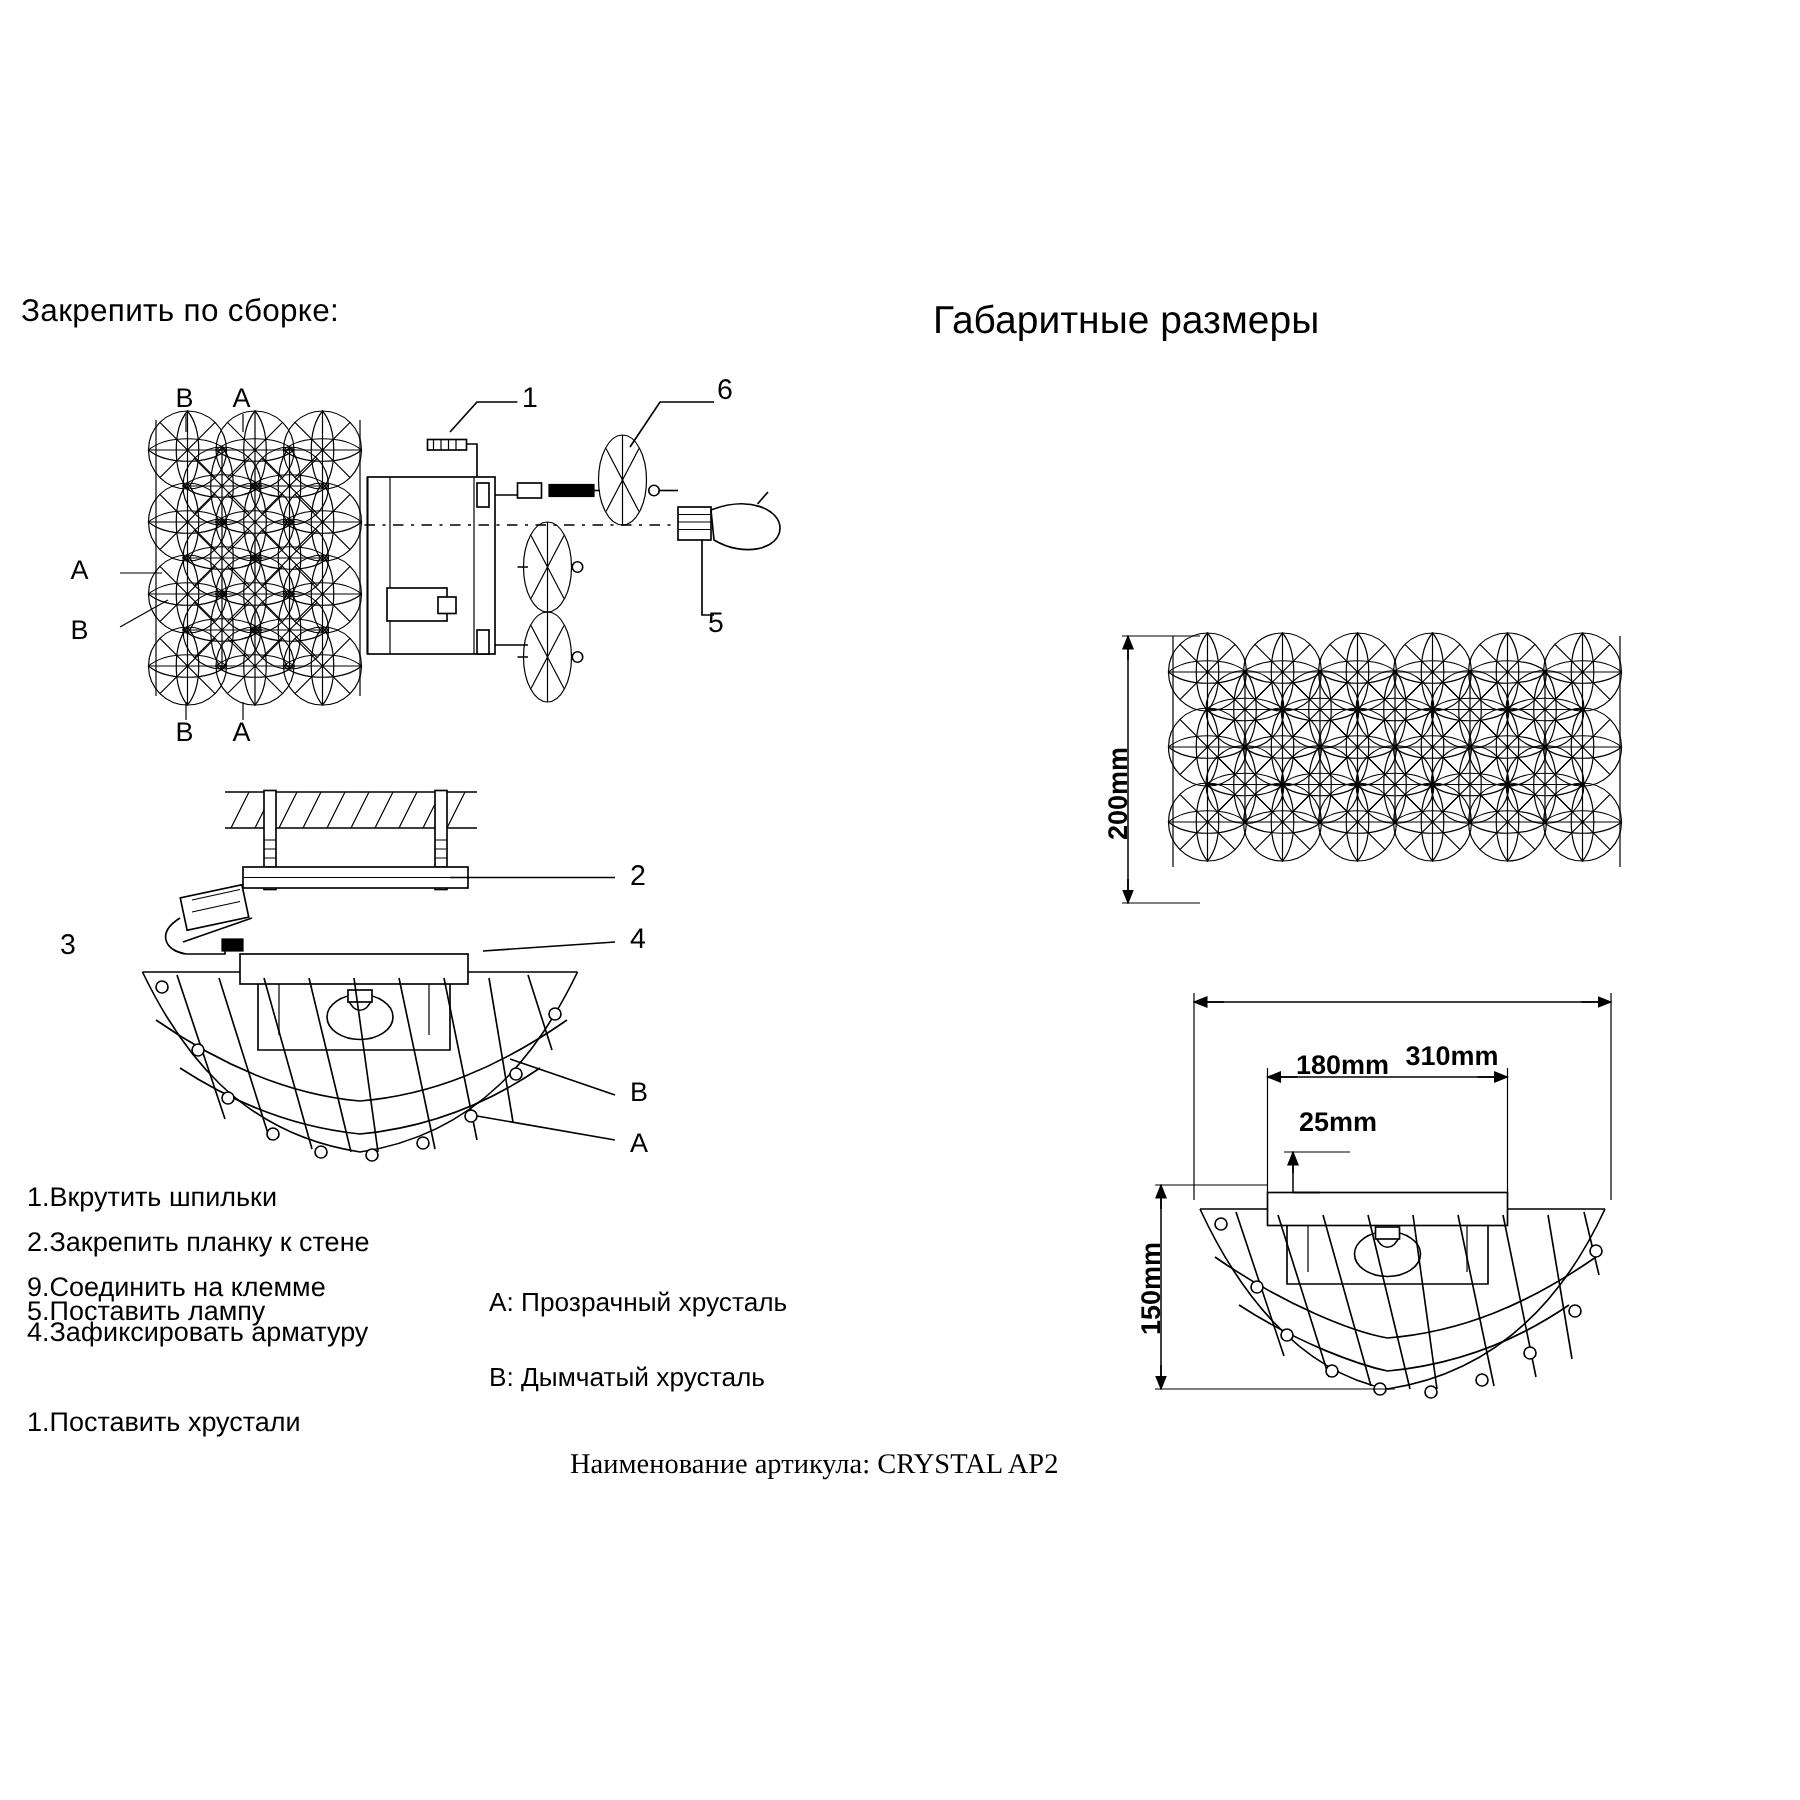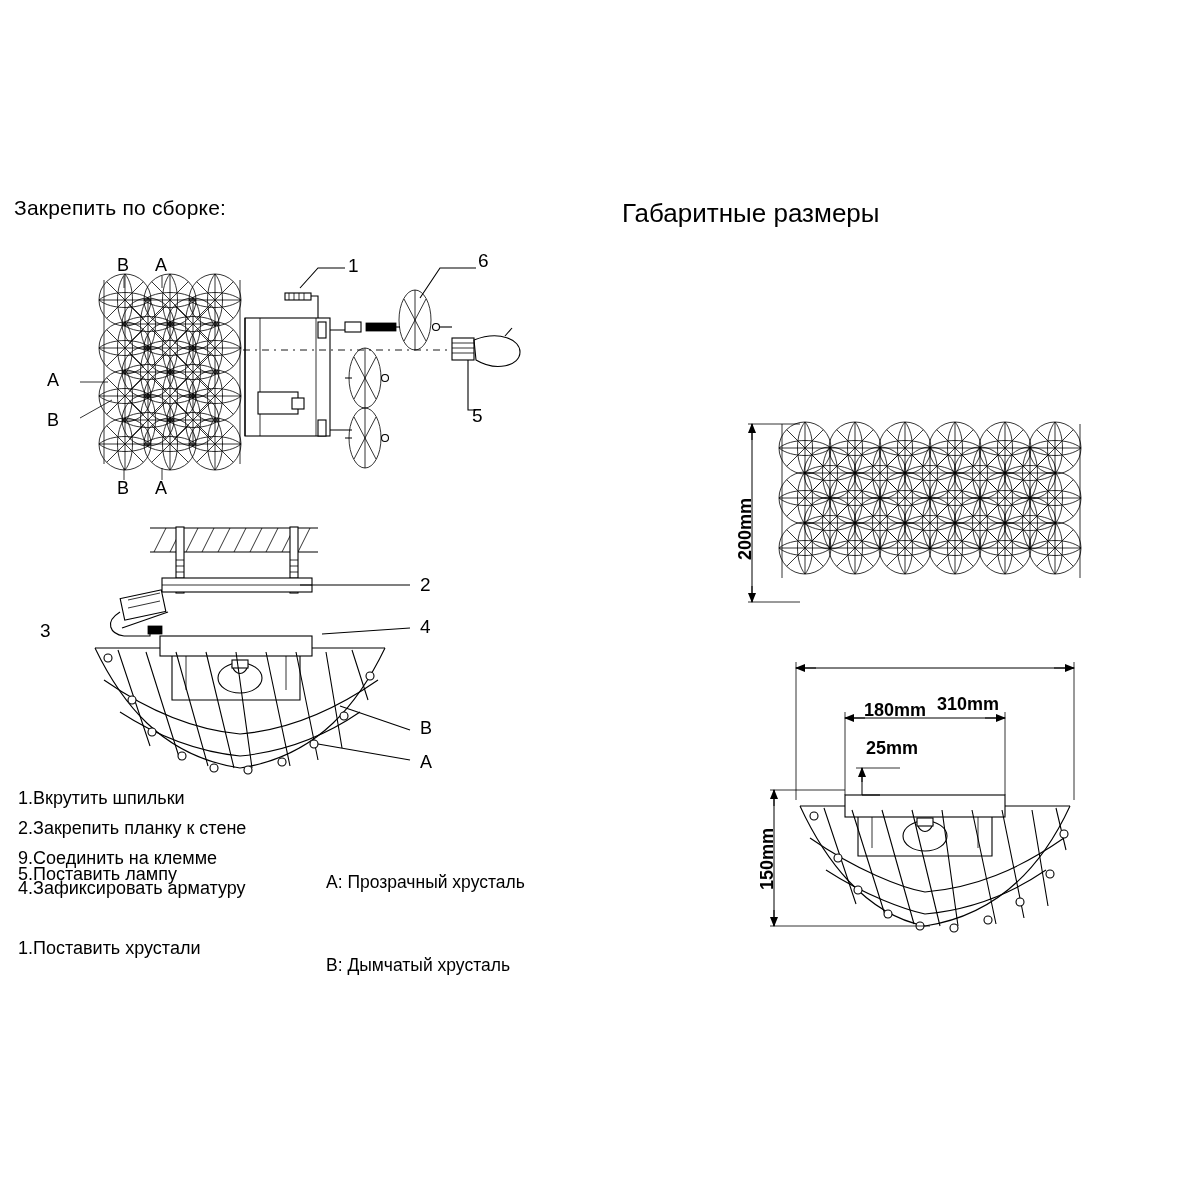--- a/index.html
+++ b/index.html
@@ -35,21 +35,20 @@
     font-size: 19px;
   }
   .ab {
     font-size: 18px;
   }
   .step {
     font-size: 18px;
   }
   .legend {
     font-size: 17.5px;
-    margin-top: 14px;
   }
   .dim {
     font-size: 18px;
     font-weight: bold;
   }
   .dim-vert {
     font-size: 18px;
     font-weight: bold;
     transform: rotate(-90deg);
     transform-origin: left top;
@@ -338,21 +337,22 @@
   <div class="lbl ab" style="left:420px; top:752px;">A</div>
 
   <div class="lbl step" style="left:18px; top:788px;">1.Вкрутить шпильки</div>
   <div class="lbl step" style="left:18px; top:818px;">2.Закрепить планку к стене</div>
   <div class="lbl step" style="left:18px; top:848px;">9.Соединить на клемме</div>
   <div class="lbl step" style="left:18px; top:878px;text-align:center;">4.Зафиксировать арматуру</div>
   <div class="lbl step" style="left:18px; top:864px;">5.Поставить лампу</div>
   <div class="lbl step" style="left:18px; top:938px;">1.Поставить хрустали</div>
 
   <div class="lbl legend" style="left:326px; top:858px;">A:  Прозрачный хрусталь</div>
-  <div class="lbl legend" style="left:326px; top:941px;text-align:center;">B:  Дымчатый хрусталь</div>
+  <div class="lbl legend" style="left:326px; top:908px;text-align:center;">B:  Дымчатый хрусталь</div>
 
   <div class="lbl dim-vert" style="left:735px; top:560px;">200mm</div>
   <div class="lbl dim" style="left:937px; top:650px;margin-top:44px;">310mm</div>
   <div class="lbl dim" style="left:864px; top:700px;">180mm</div>
   <div class="lbl dim" style="left:866px; top:738px;">25mm</div>
   <div class="lbl dim-vert" style="left:757px; top:890px;">150mm</div>
 
+  <div class="lbl article" style="left:380px; top:966px;">Наименование артикула: CRYSTAL AP2</div>
 </div>
 
 </body></html>

